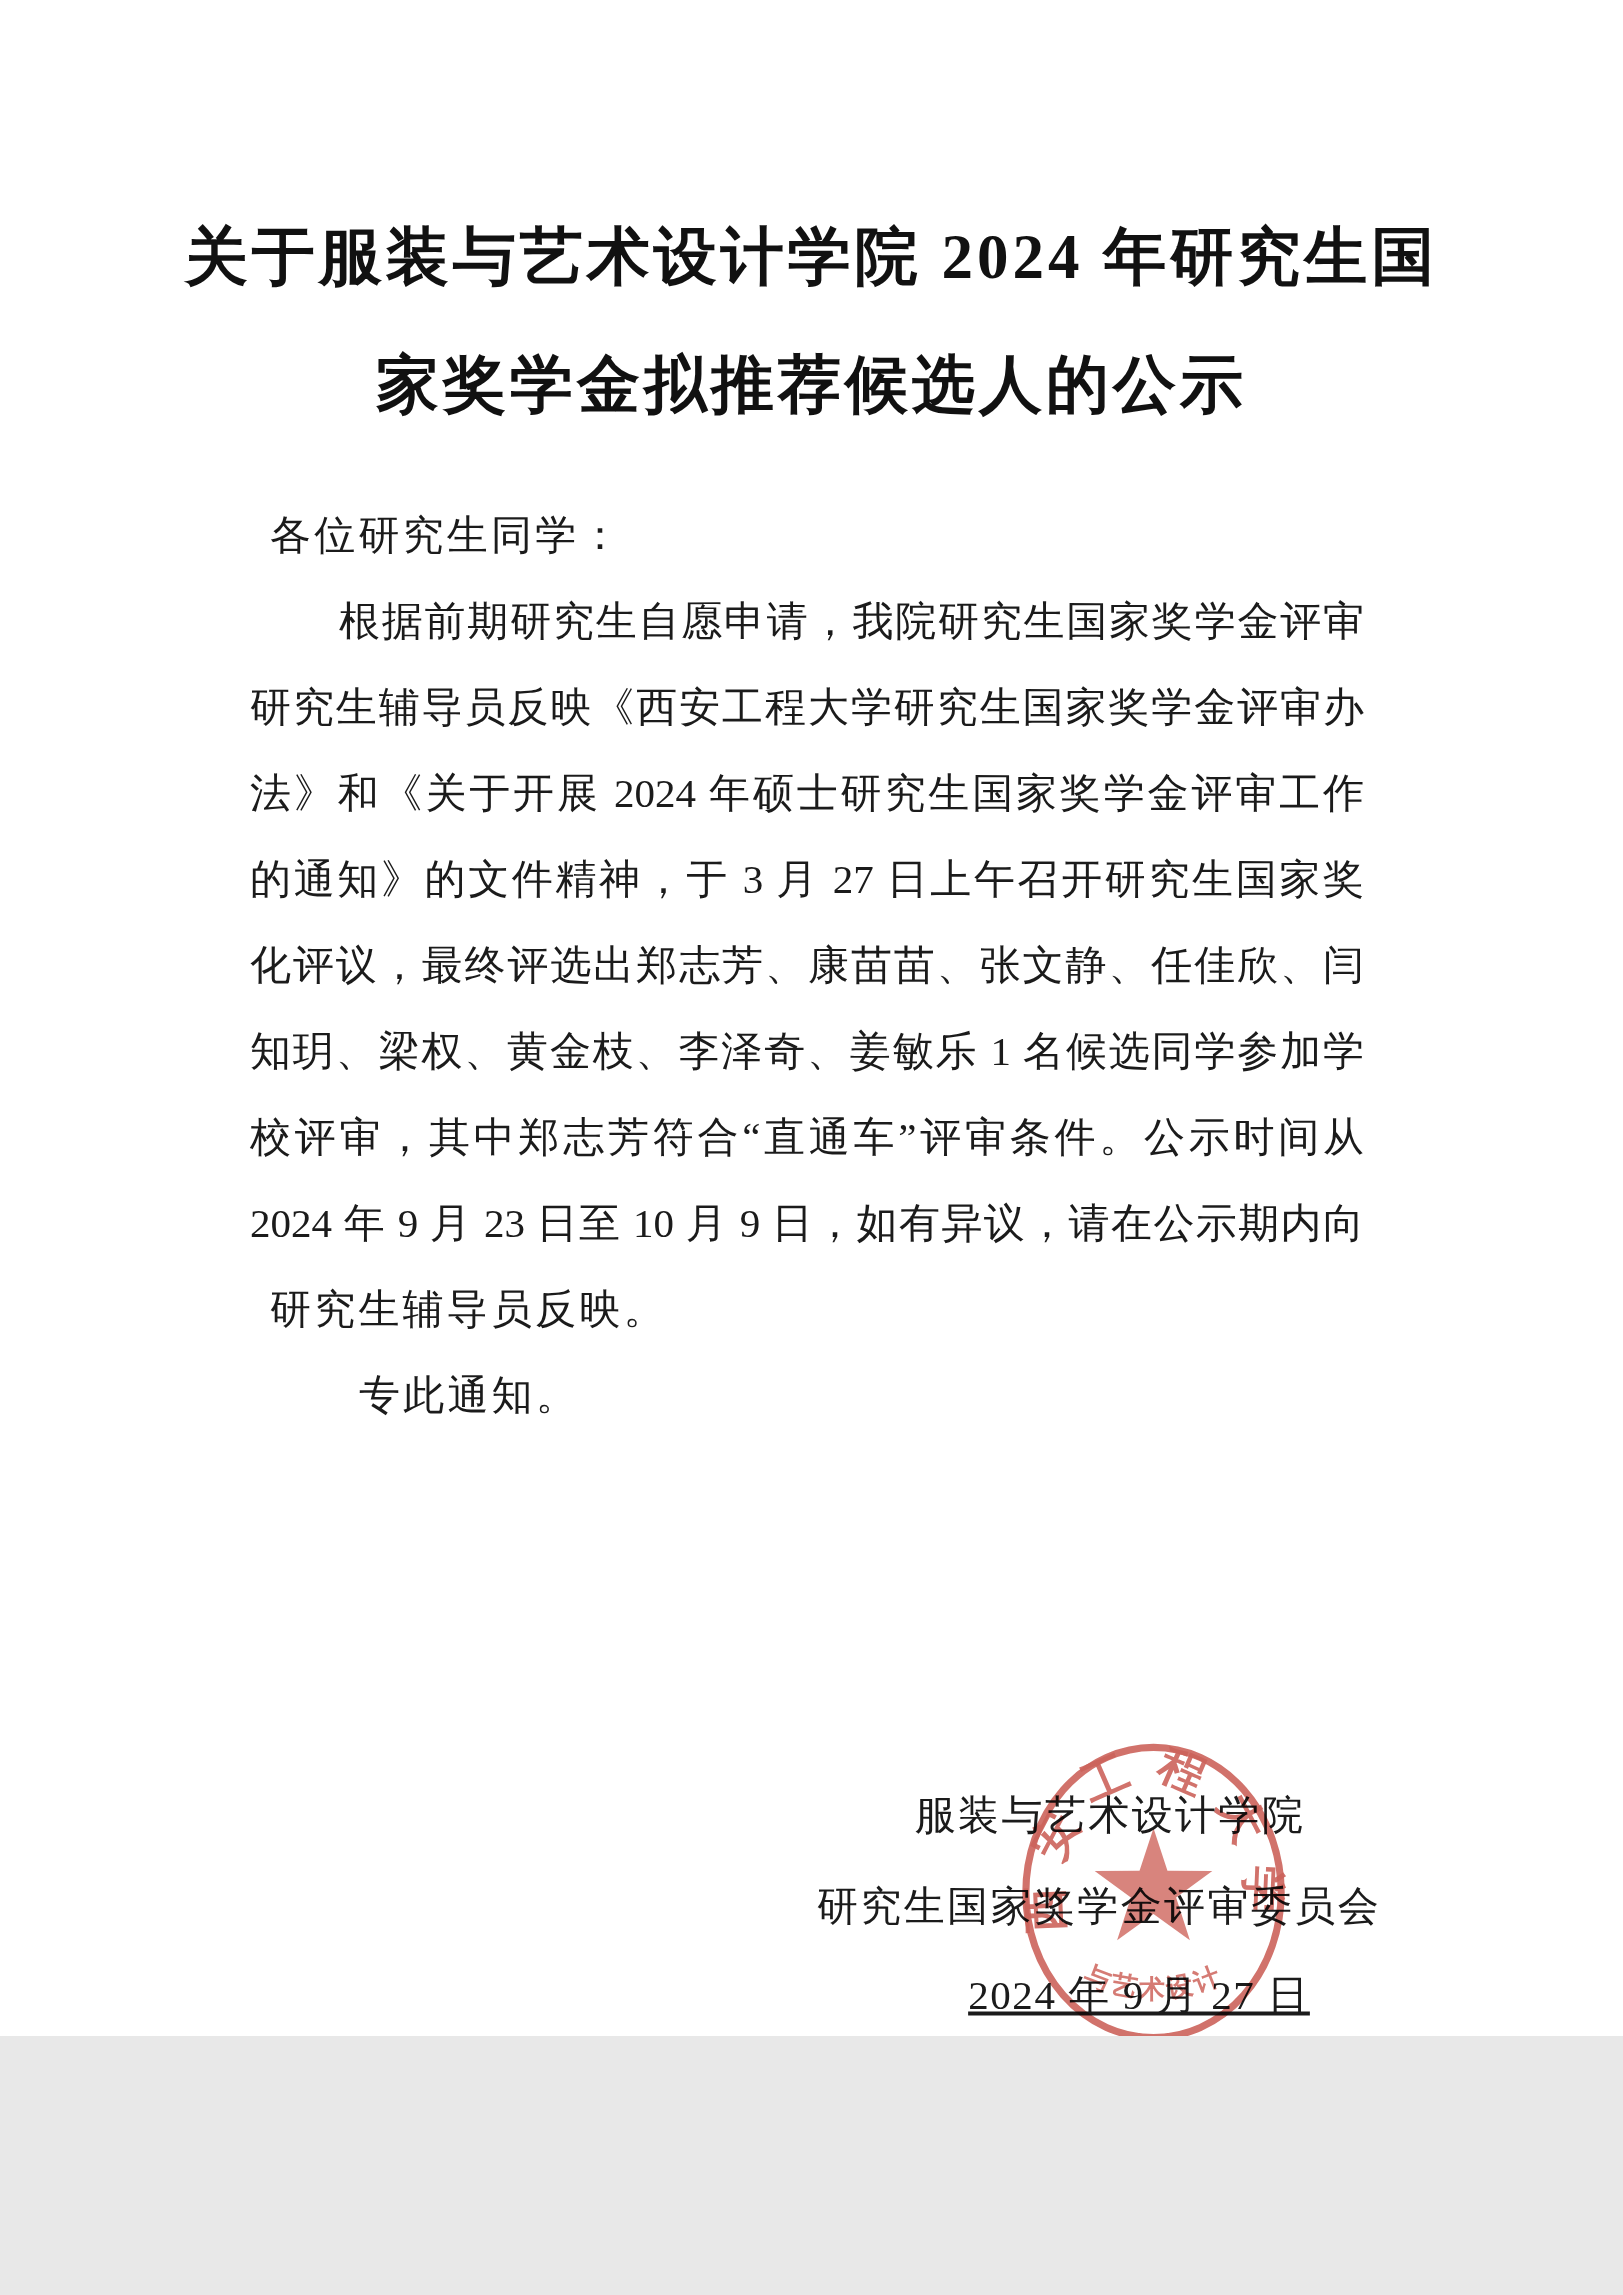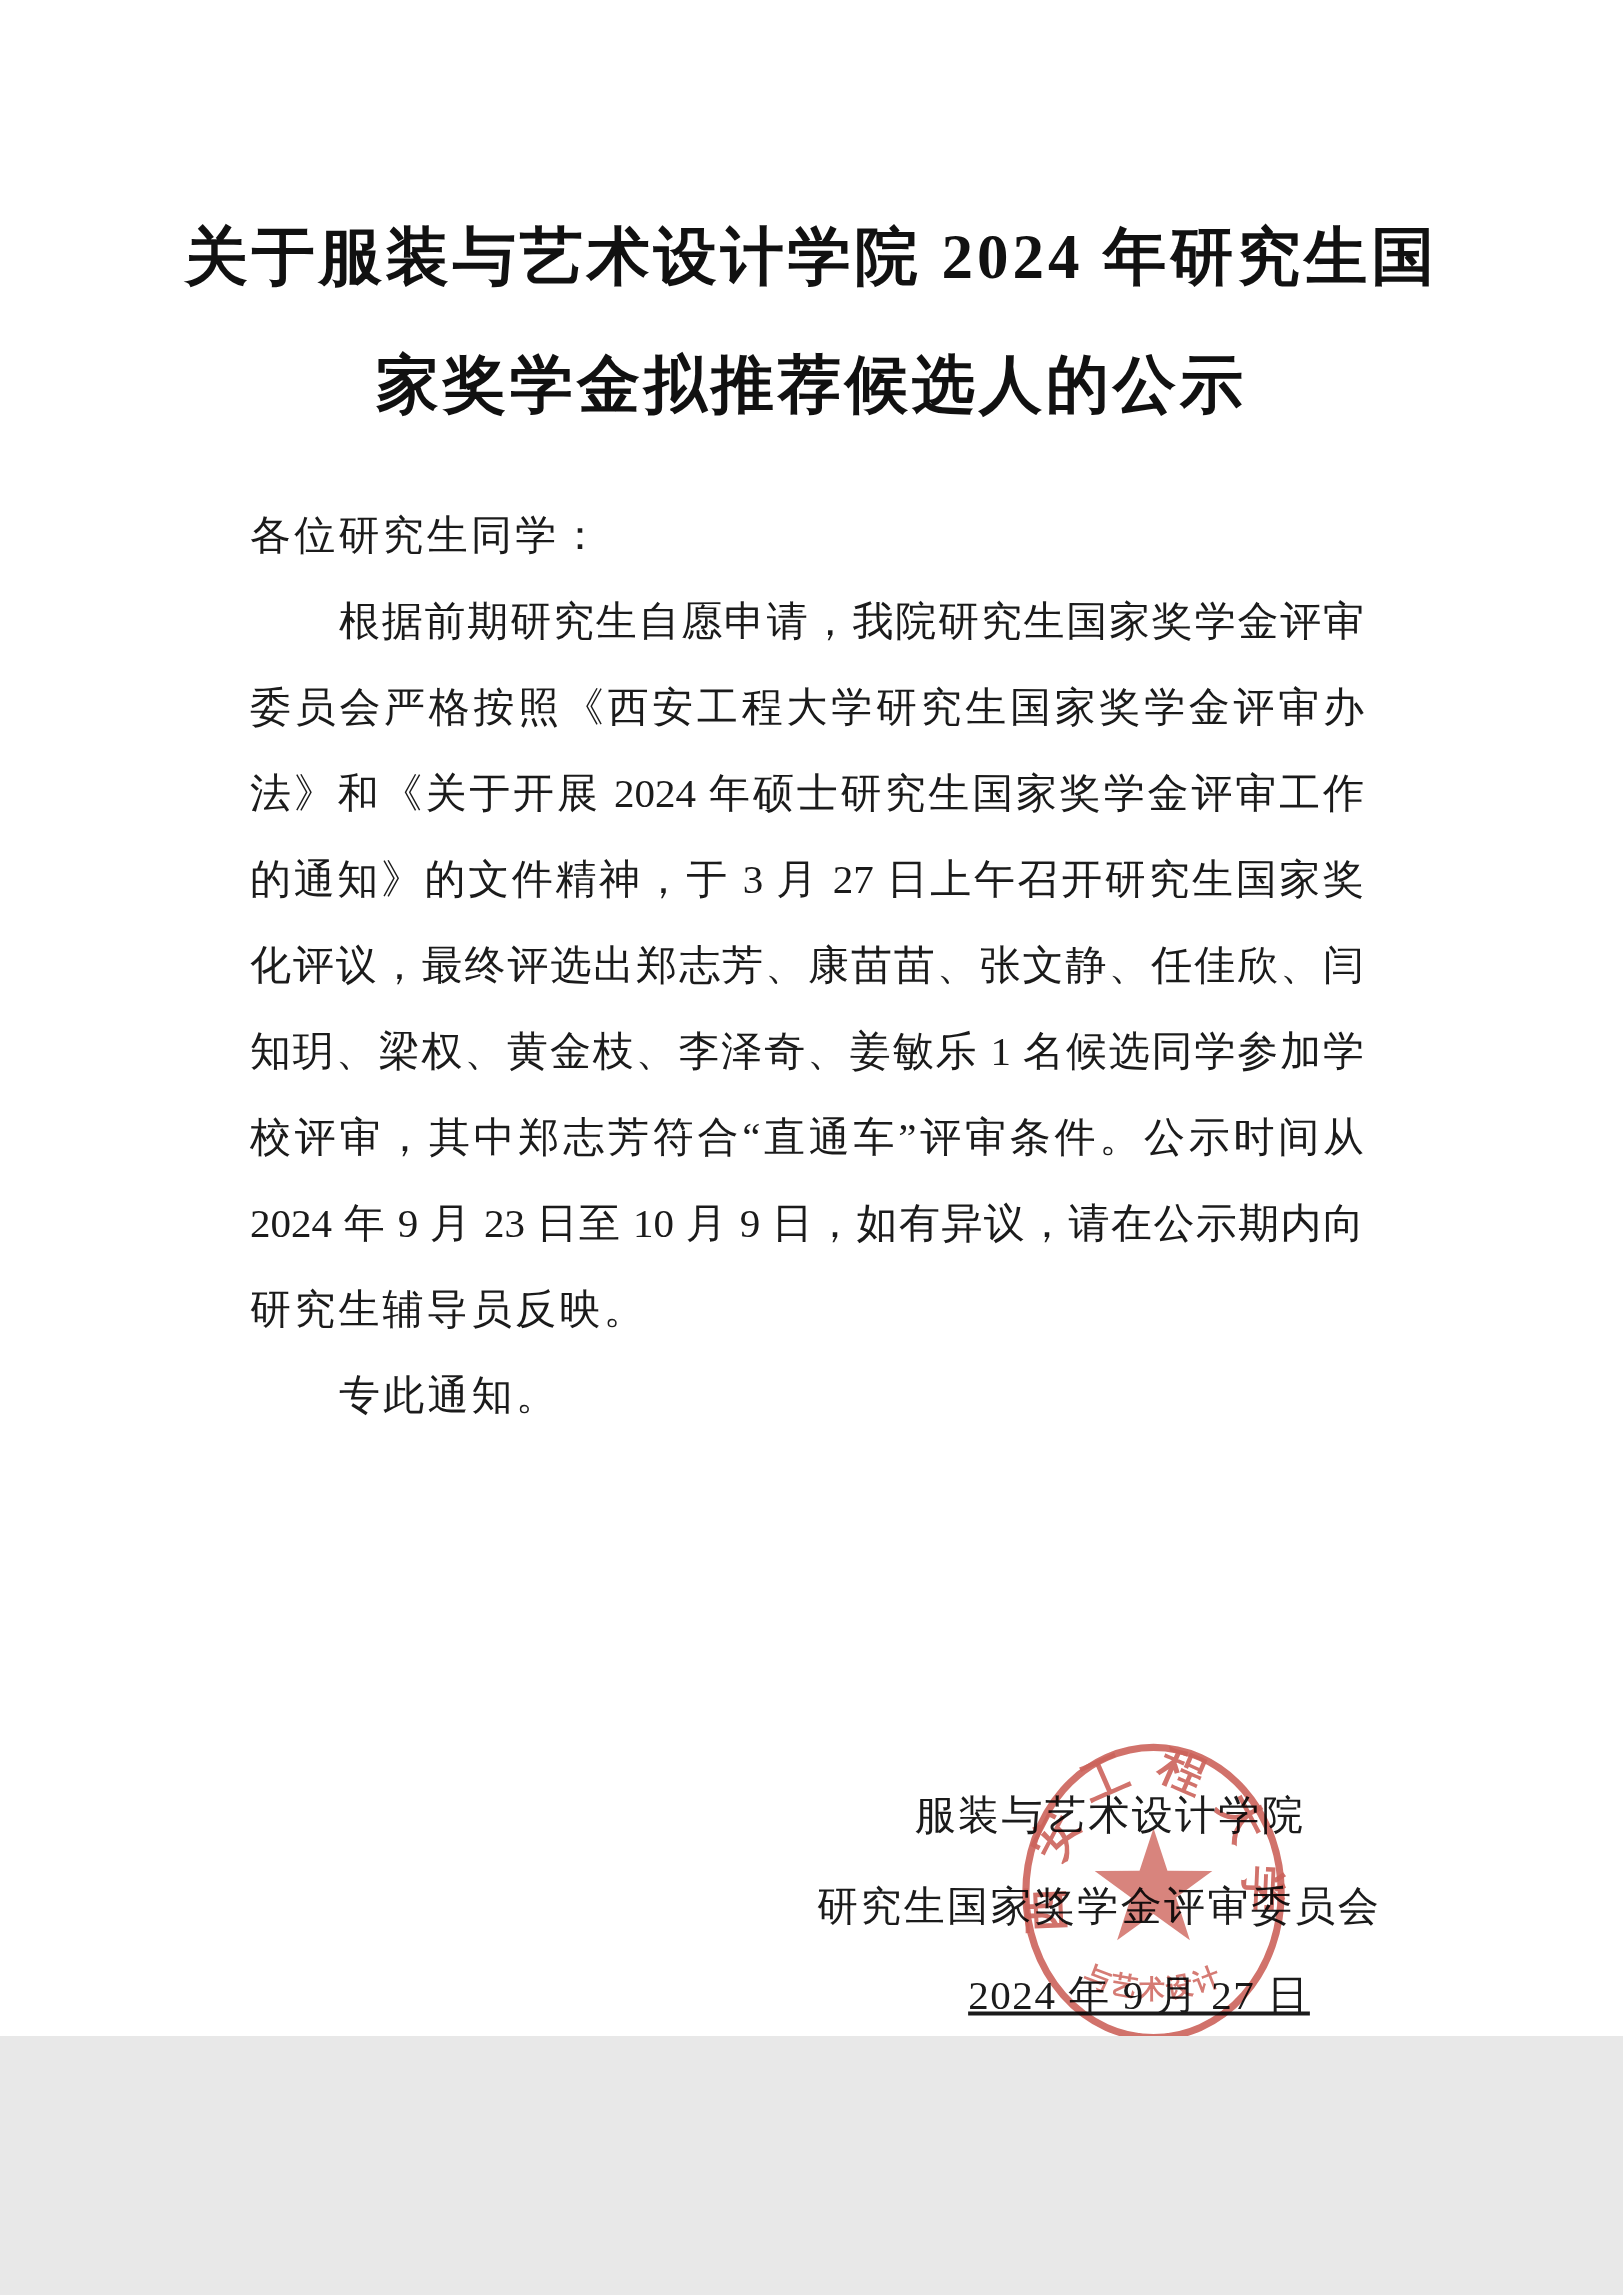--- a/index.html
+++ b/index.html
@@ -30,21 +30,21 @@
     height:86px;line-height:86px;
     font-size:41px;
     white-space:nowrap;
   }
   .just{
     text-align:justify;
     text-align-last:justify;
     white-space:normal;
   }
   .indent{padding-left:89px;}
-  .plain{letter-spacing:3.2px;}
+  .plain{letter-spacing:3.2px;margin-left:20px;}
   .sig{
     position:absolute;
     transform:translate(-50%,-50%);
     font-size:41px;letter-spacing:2.4px;
     white-space:nowrap;color:#1b1b1b;
   }
   .sig-college{left:1110px;top:1815px;}
   .sig-committee{left:1099px;top:1906px;}
   .sig-date{left:1139px;top:1995px;letter-spacing:1.6px;text-decoration:underline;}
   .seal{
@@ -65,21 +65,21 @@
 <div class="page">
 
   <div class="title-block">
     <div class="title-line">关于服装与艺术设计学院 2024 年研究生国</div>
     <div class="title-line">家奖学金拟推荐候选人的公示</div>
   </div>
 
   <div class="body-block">
     <div class="bline plain">各位研究生同学：</div>
     <div class="bline just indent">根据前期研究生自愿申请，我院研究生国家奖学金评审</div>
-    <div class="bline just">委员会严格按照《西安工程大学研究生国家奖学金评审办</div>
+    <div class="bline just">研究生辅导员反映《西安工程大学研究生国家奖学金评审办</div>
     <div class="bline just">法》和《关于开展 2024 年硕士研究生国家奖学金评审工作</div>
     <div class="bline just">的通知》的文件精神，于 3 月 27 日上午召开研究生国家奖</div>
     <div class="bline just">化评议，最终评选出郑志芳、康苗苗、张文静、任佳欣、闫</div>
     <div class="bline just">知玥、梁权、黄金枝、李泽奇、姜敏乐 1 名候选同学参加学</div>
     <div class="bline just">校评审，其中郑志芳符合“直通车”评审条件。公示时间从</div>
     <div class="bline just">2024 年 9 月 23 日至 10 月 9 日，如有异议，请在公示期内向</div>
     <div class="bline plain">研究生辅导员反映。</div>
     <div class="bline plain indent">专此通知。</div>
   </div>
 

